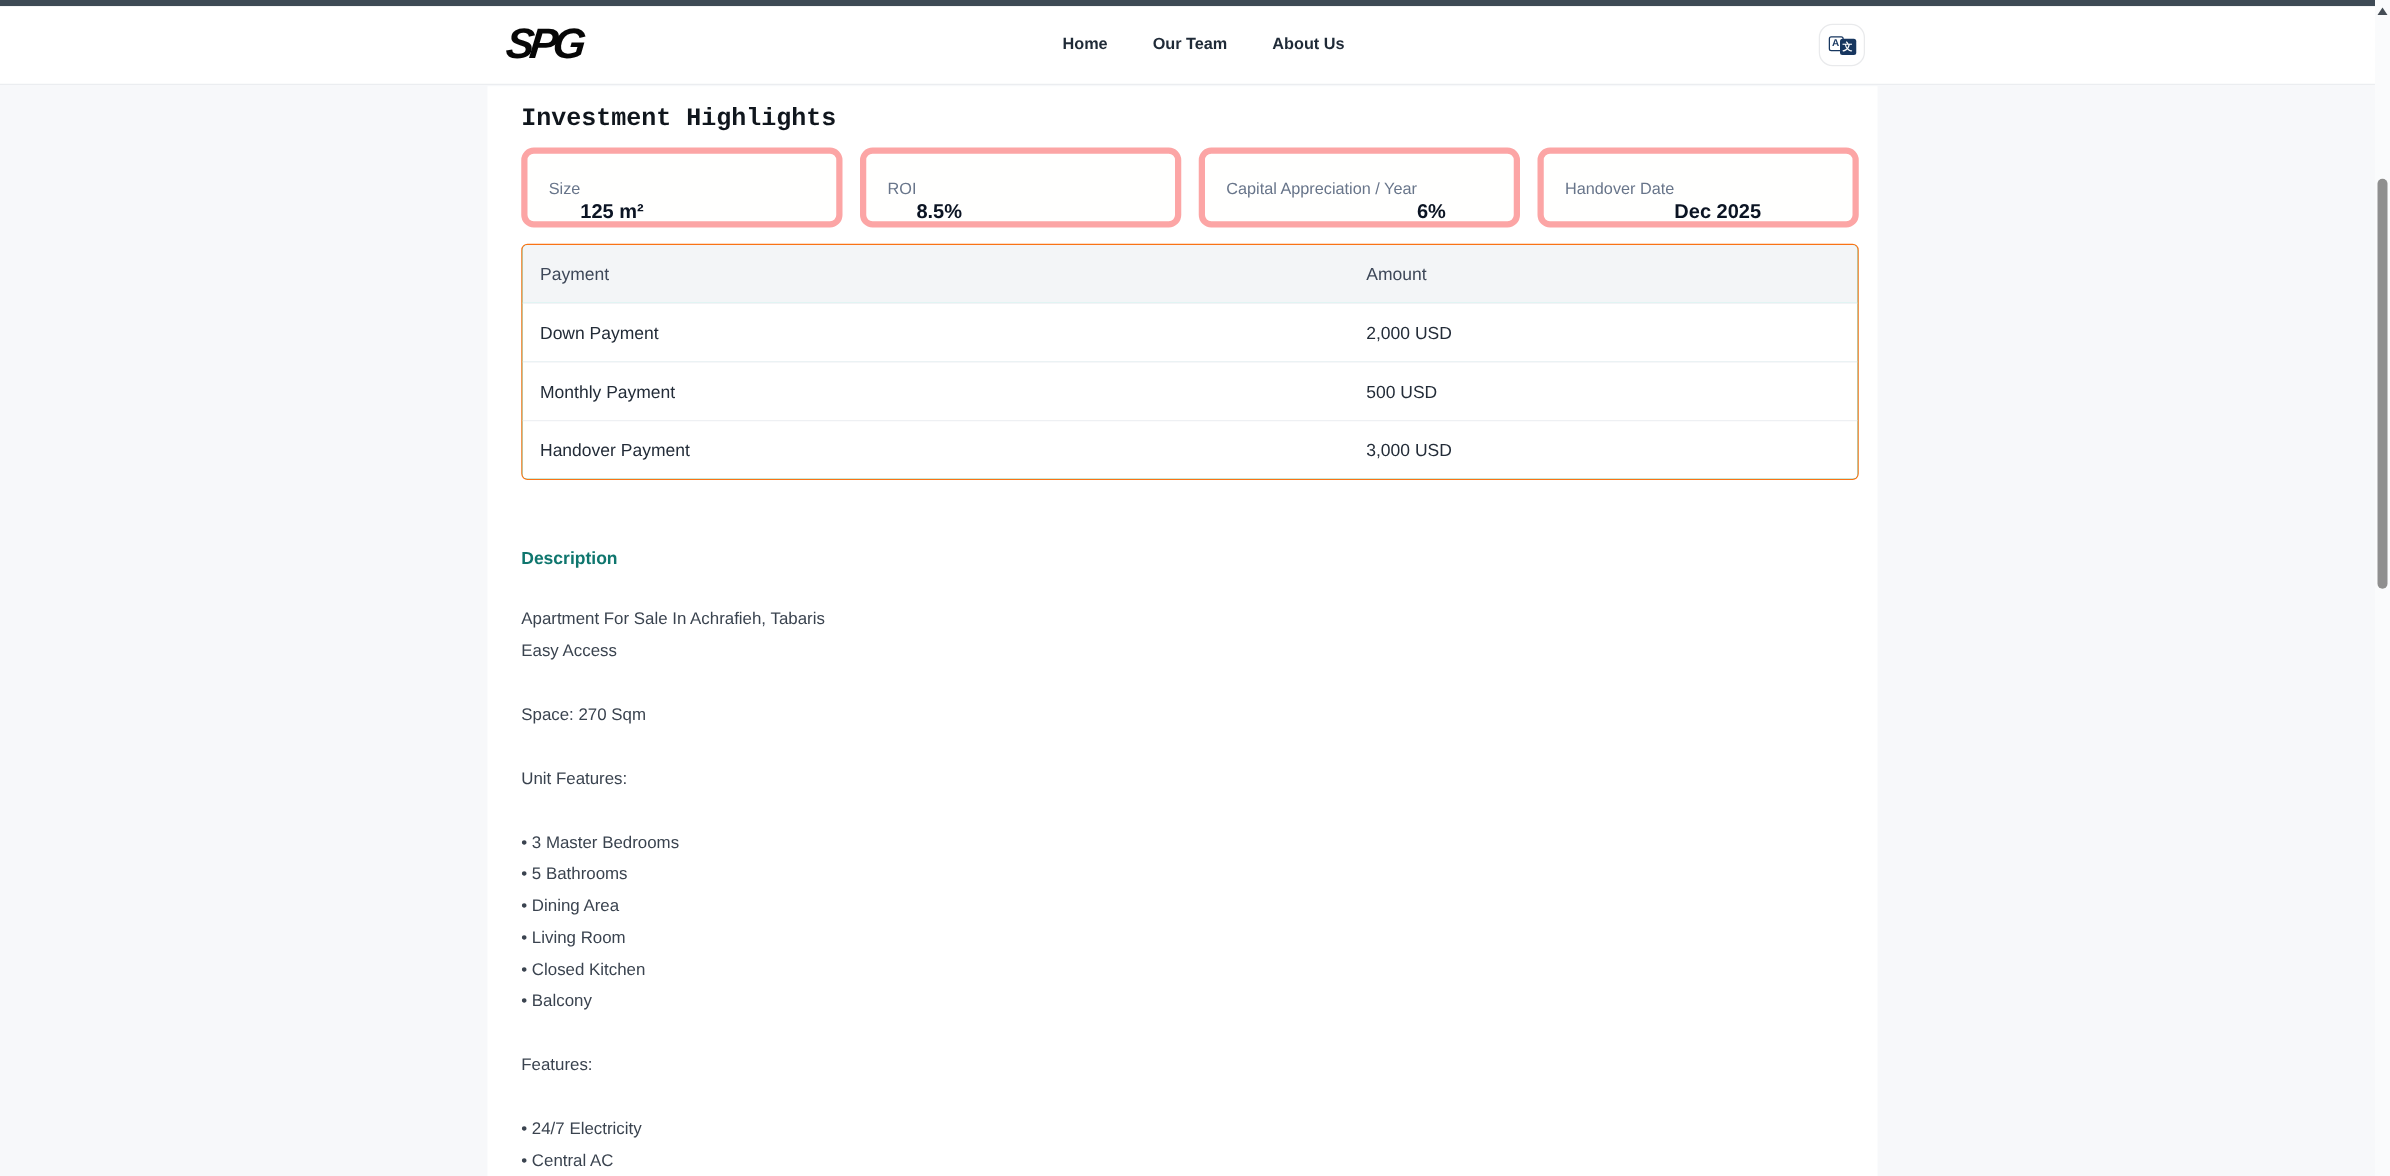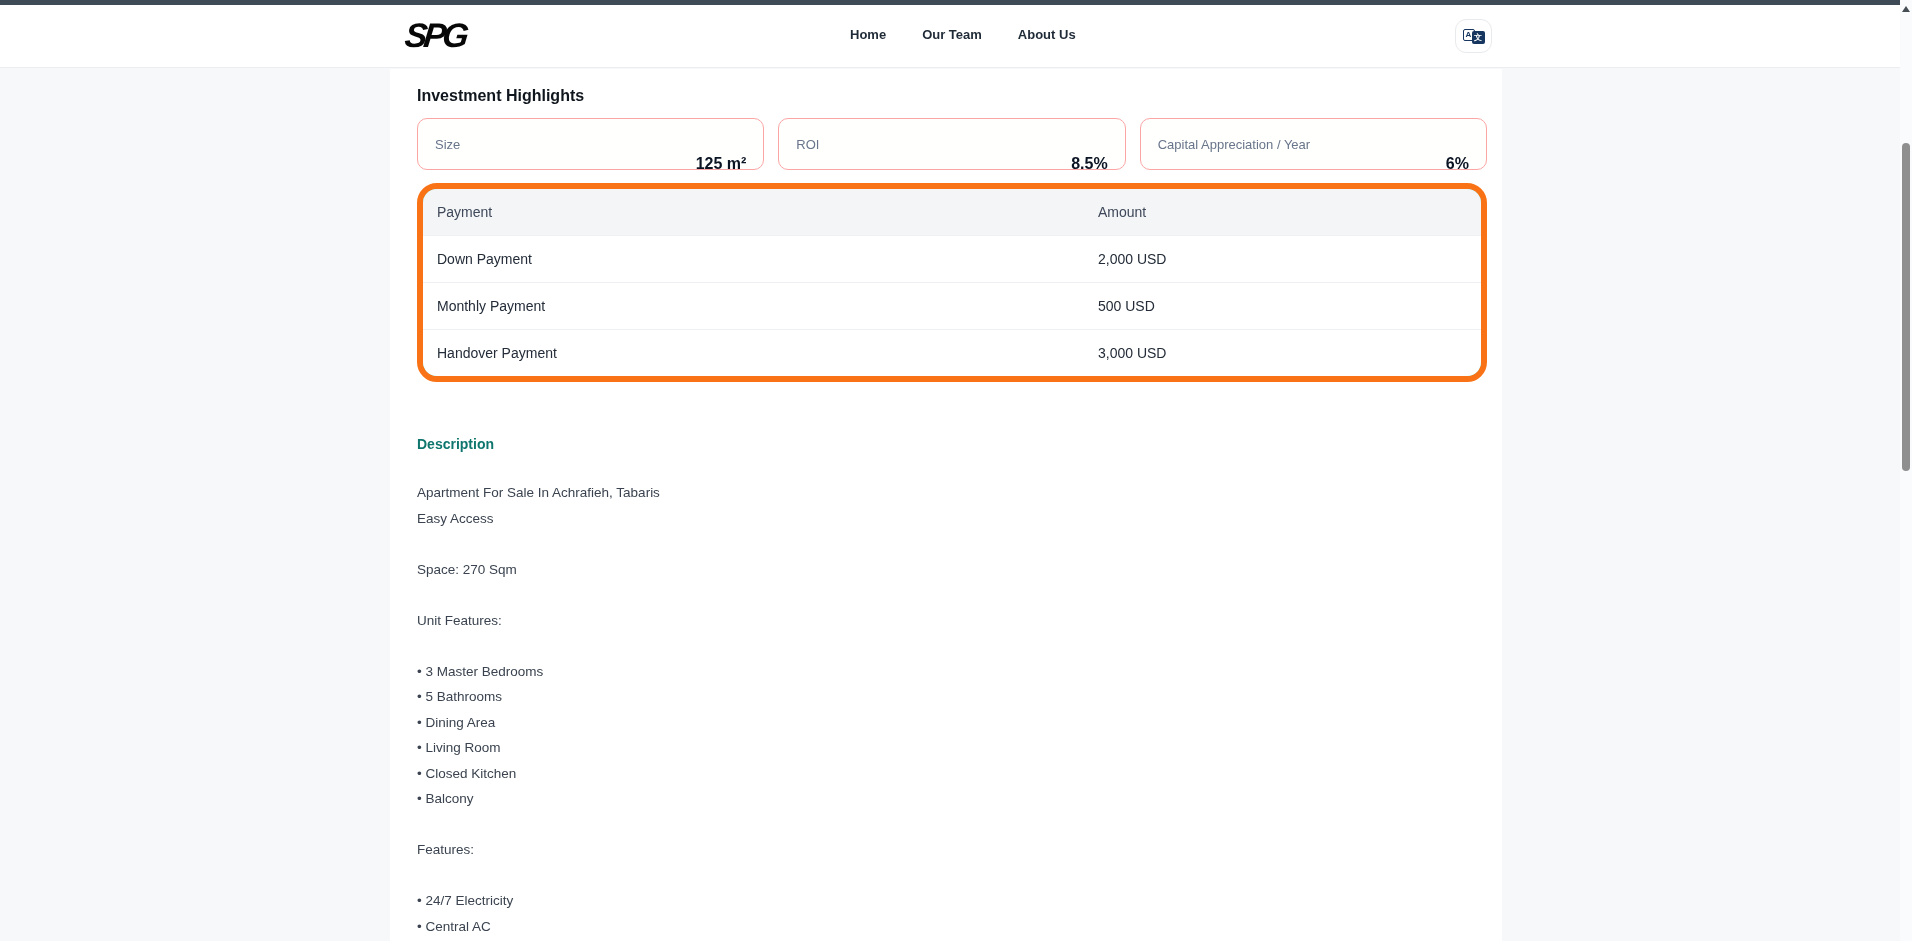--- a/index.html
+++ b/index.html
@@ -48,33 +48,33 @@
     color:#fff; font-size:8px; font-weight:700;
     display:flex; align-items:center; justify-content:center;
   }
 
   
   .content-col {
     position:absolute; left:390px; top:69px; width:1112px; height:872px;
     background:#ffffff; padding:17px 15px 0 27px;
   }
   .section-title-1 {
-    font-size:16px; font-weight:700; color:#10161d; line-height:19px;
+    font-size:20px; font-weight:700; color:#10161d; line-height:19px;font-family:Liberation Mono, monospace;
   }
   .stats-row { display:flex; gap:14px; margin-top:13px; }
   .stat-card {
-    flex:1; height:52px; border:1px solid #fca5a5; border-radius:10px;
+    flex:1; height:64px; border:5px solid #fca5a5; border-radius:10px;
     background:#fffffe; display:flex; align-items:center;
-    justify-content:space-between; padding:0 17px;
+    padding:0 17px;
   }
   .stat-label { font-size:13px; color:#68758a; }
   .stat-value { font-size:16px; font-weight:700; color:#0b1423;margin-top:40px; }
 
   .pay-table {
-    margin-top:13px; border:6px solid #f97316; border-radius:20px;
+    margin-top:13px; border:1px solid #f97316; border-radius:5px;
     overflow:hidden; background:#5eead4;
   }
   .t-header {
     height:46px; background:#f3f5f7; display:flex; align-items:center;
     font-size:14px; font-weight:500; color:#3e4859;
   }
   .t-row {
     height:47px; display:flex; align-items:center; background:#fff;
     border-top:1px solid #eef0f3; font-size:14px; color:#232c38;
   }
@@ -136,20 +136,24 @@
       <span class="stat-value">125 m²</span>
     </div>
     <div class="stat-card">
       <span class="stat-label">ROI</span>
       <span class="stat-value">8.5%</span>
     </div>
     <div class="stat-card">
       <span class="stat-label">Capital Appreciation / Year</span>
       <span class="stat-value">6%</span>
     </div>
+    <div class="stat-card">
+      <span class="stat-label">Handover Date</span>
+      <span class="stat-value">Dec 2025</span>
+    </div>
   </div>
 
   <div class="pay-table">
     <div class="t-header">
       <div class="cell-payment">Payment</div>
       <div class="cell-amount">Amount</div>
     </div>
     <div class="t-row">
       <div class="cell-payment">Down Payment</div>
       <div class="cell-amount">2,000 USD</div>

